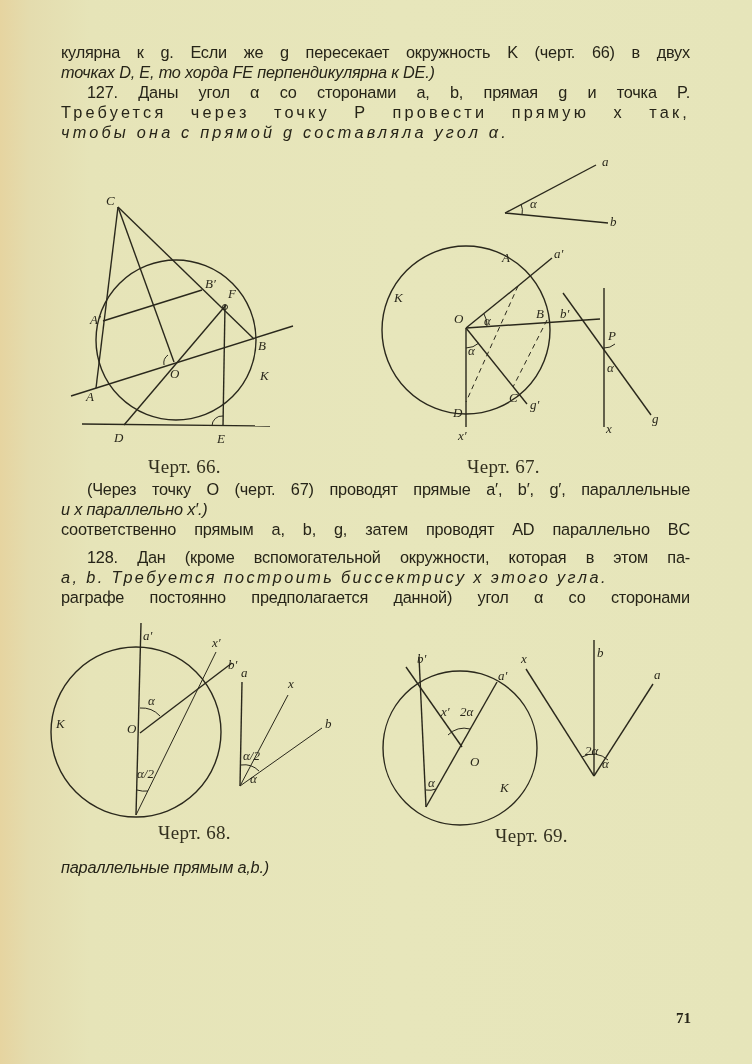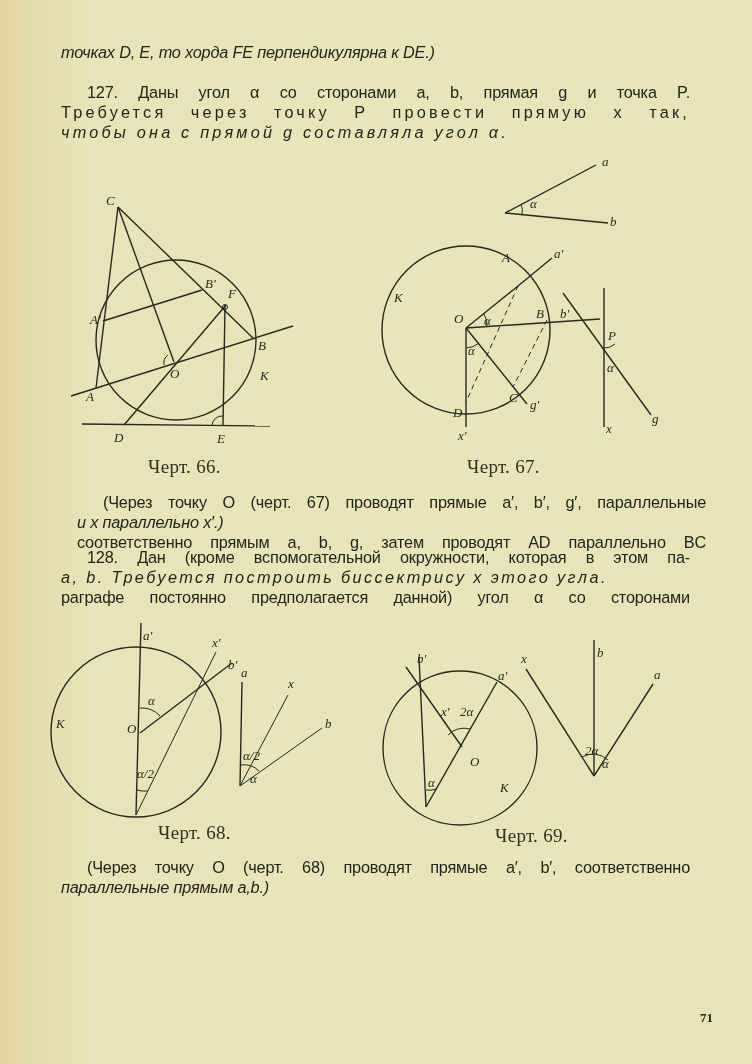--- a/index.html
+++ b/index.html
@@ -17,35 +17,36 @@
     }
     .para .line { display: block; white-space: nowrap; text-align-last: justify; }
     .para .line.last { text-align-last: left; font-style: italic; }
     .para .line.indent { padding-left: 26px; }
     .spaced { letter-spacing: 3.2px; }
     .caption {
       position: absolute; font-size: 19px; color: #33301f;
       font-family: "Liberation Serif", serif; letter-spacing: 0.3px;
     }
     .pagenum {
-      position: absolute; left: 700px; top: 1010px; font-size: 13px; font-weight: bold;
+      position: absolute; left: 676px; top: 1010px; font-size: 15px; font-weight: bold;
       font-family: "Liberation Serif", serif;
     }
     svg.fig { position: absolute; overflow: visible; }
     svg.fig line, svg.fig circle, svg.fig path, svg.fig polyline { stroke: #2a281c; fill: none; stroke-width: 1.4; }
     svg.fig .thin { stroke-width: 1; }
     svg.fig .dash { stroke-dasharray: 5 4; stroke-width: 1; }
     svg.fig text { fill: #2a281c; stroke: none; font-family: "Liberation Serif", serif; font-style: italic; font-size: 13px; }
   </style>
 </head>
 <body>
 
 <div class="page">
 
   <div class="para" style="top:42px;">
+    <span class="line">кулярна к g. Если же g пересекает окружность K (черт. 66) в двух</span>
     <span class="line last">точках D, E, то хорда FE перпендикулярна к DE.)</span>
   </div>
 
   <div class="para" style="top:82px;">
     <span class="line indent">127. Даны угол α со сторонами a, b, прямая g и точка P.</span>
     <span class="line spaced">Требуется через точку P провести прямую x так,</span>
     <span class="line last spaced">чтобы она с прямой g составляла угол α.</span>
   </div>
 
   <svg class="fig" style="left:60px; top:185px;" width="250" height="270" viewBox="0 0 250 270">
@@ -110,21 +111,21 @@
     <path class="thin" d="M234 208 A16 16 0 0 0 245 204"></path>
     <text x="238" y="200">P</text>
     <text x="237" y="232">α</text>
     <text x="282" y="283">g</text>
     <text x="236" y="293">x</text>
   </svg>
 
   <div class="caption" style="left:148px; top:456px;">Черт. 66.</div>
   <div class="caption" style="left:467px; top:456px;">Черт. 67.</div>
 
-  <div class="para" style="top:492px;margin-left:16px;">
+  <div class="para" style="top:479px;">
     <span class="line indent">(Через точку O (черт. 67) проводят прямые a′, b′, g′, параллельные</span>
     <span class="line last">и x параллельно x′.)</span>
     <span class="line">соответственно прямым a, b, g, затем проводят AD параллельно BC</span>
   </div>
 
   <div class="para" style="top:547px;">
     <span class="line indent">128. Дан (кроме вспомогательной окружности, которая в этом па-</span>
     <span class="line last spaced" style="letter-spacing:2.4px;">a, b. Требуется построить биссектрису x этого угла.</span>
     <span class="line">раграфе постоянно предполагается данной) угол α со сторонами</span>
   </div>
@@ -178,20 +179,19 @@
     <text x="227" y="32">b</text>
     <text x="284" y="54">a</text>
     <text x="215" y="130">2α</text>
     <text x="232" y="143">α</text>
   </svg>
 
   <div class="caption" style="left:158px; top:822px;">Черт. 68.</div>
   <div class="caption" style="left:495px; top:825px;">Черт. 69.</div>
 
   <div class="para" style="top:857px;">
-    <span class="line indent">(Через точку O (черт. 68) проводят прямые a′, b′, соответственно</span>
     <span class="line last">параллельные прямым a,b.)</span>
   </div>
 
 
 
   <div class="pagenum">71</div>
 </div>
 
 </body></html>

